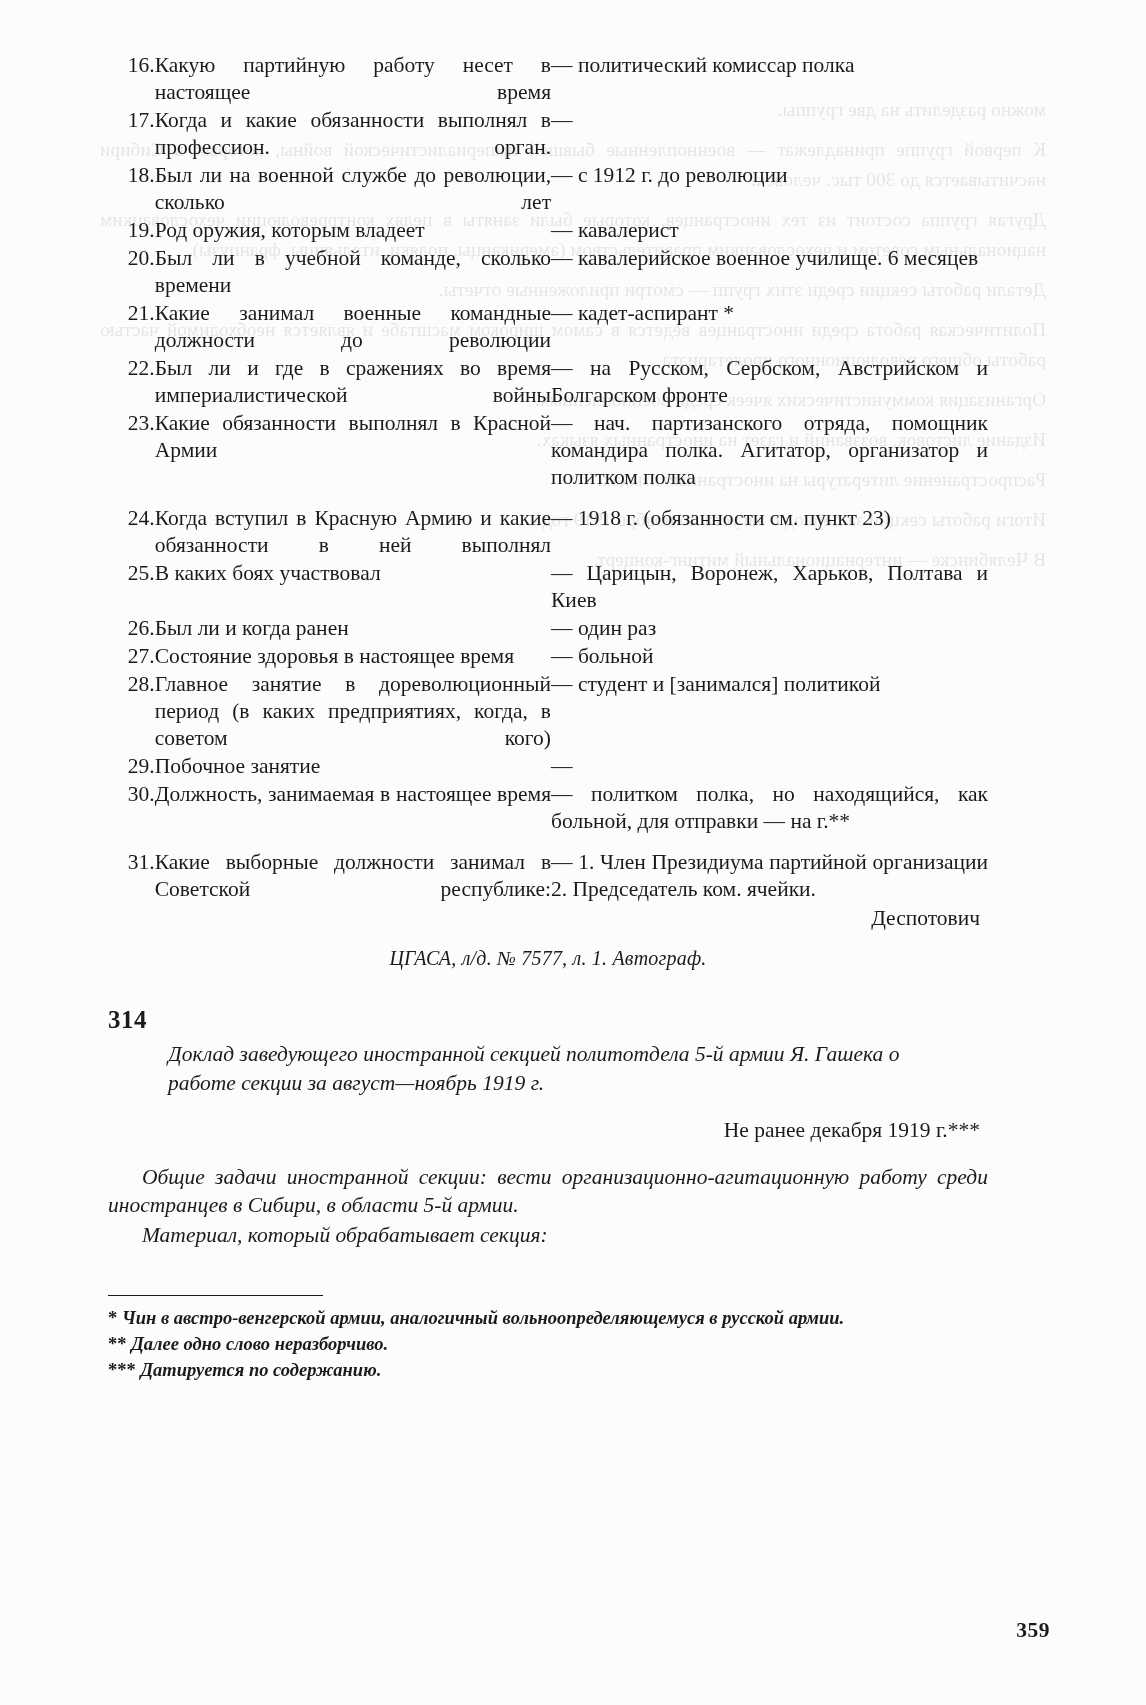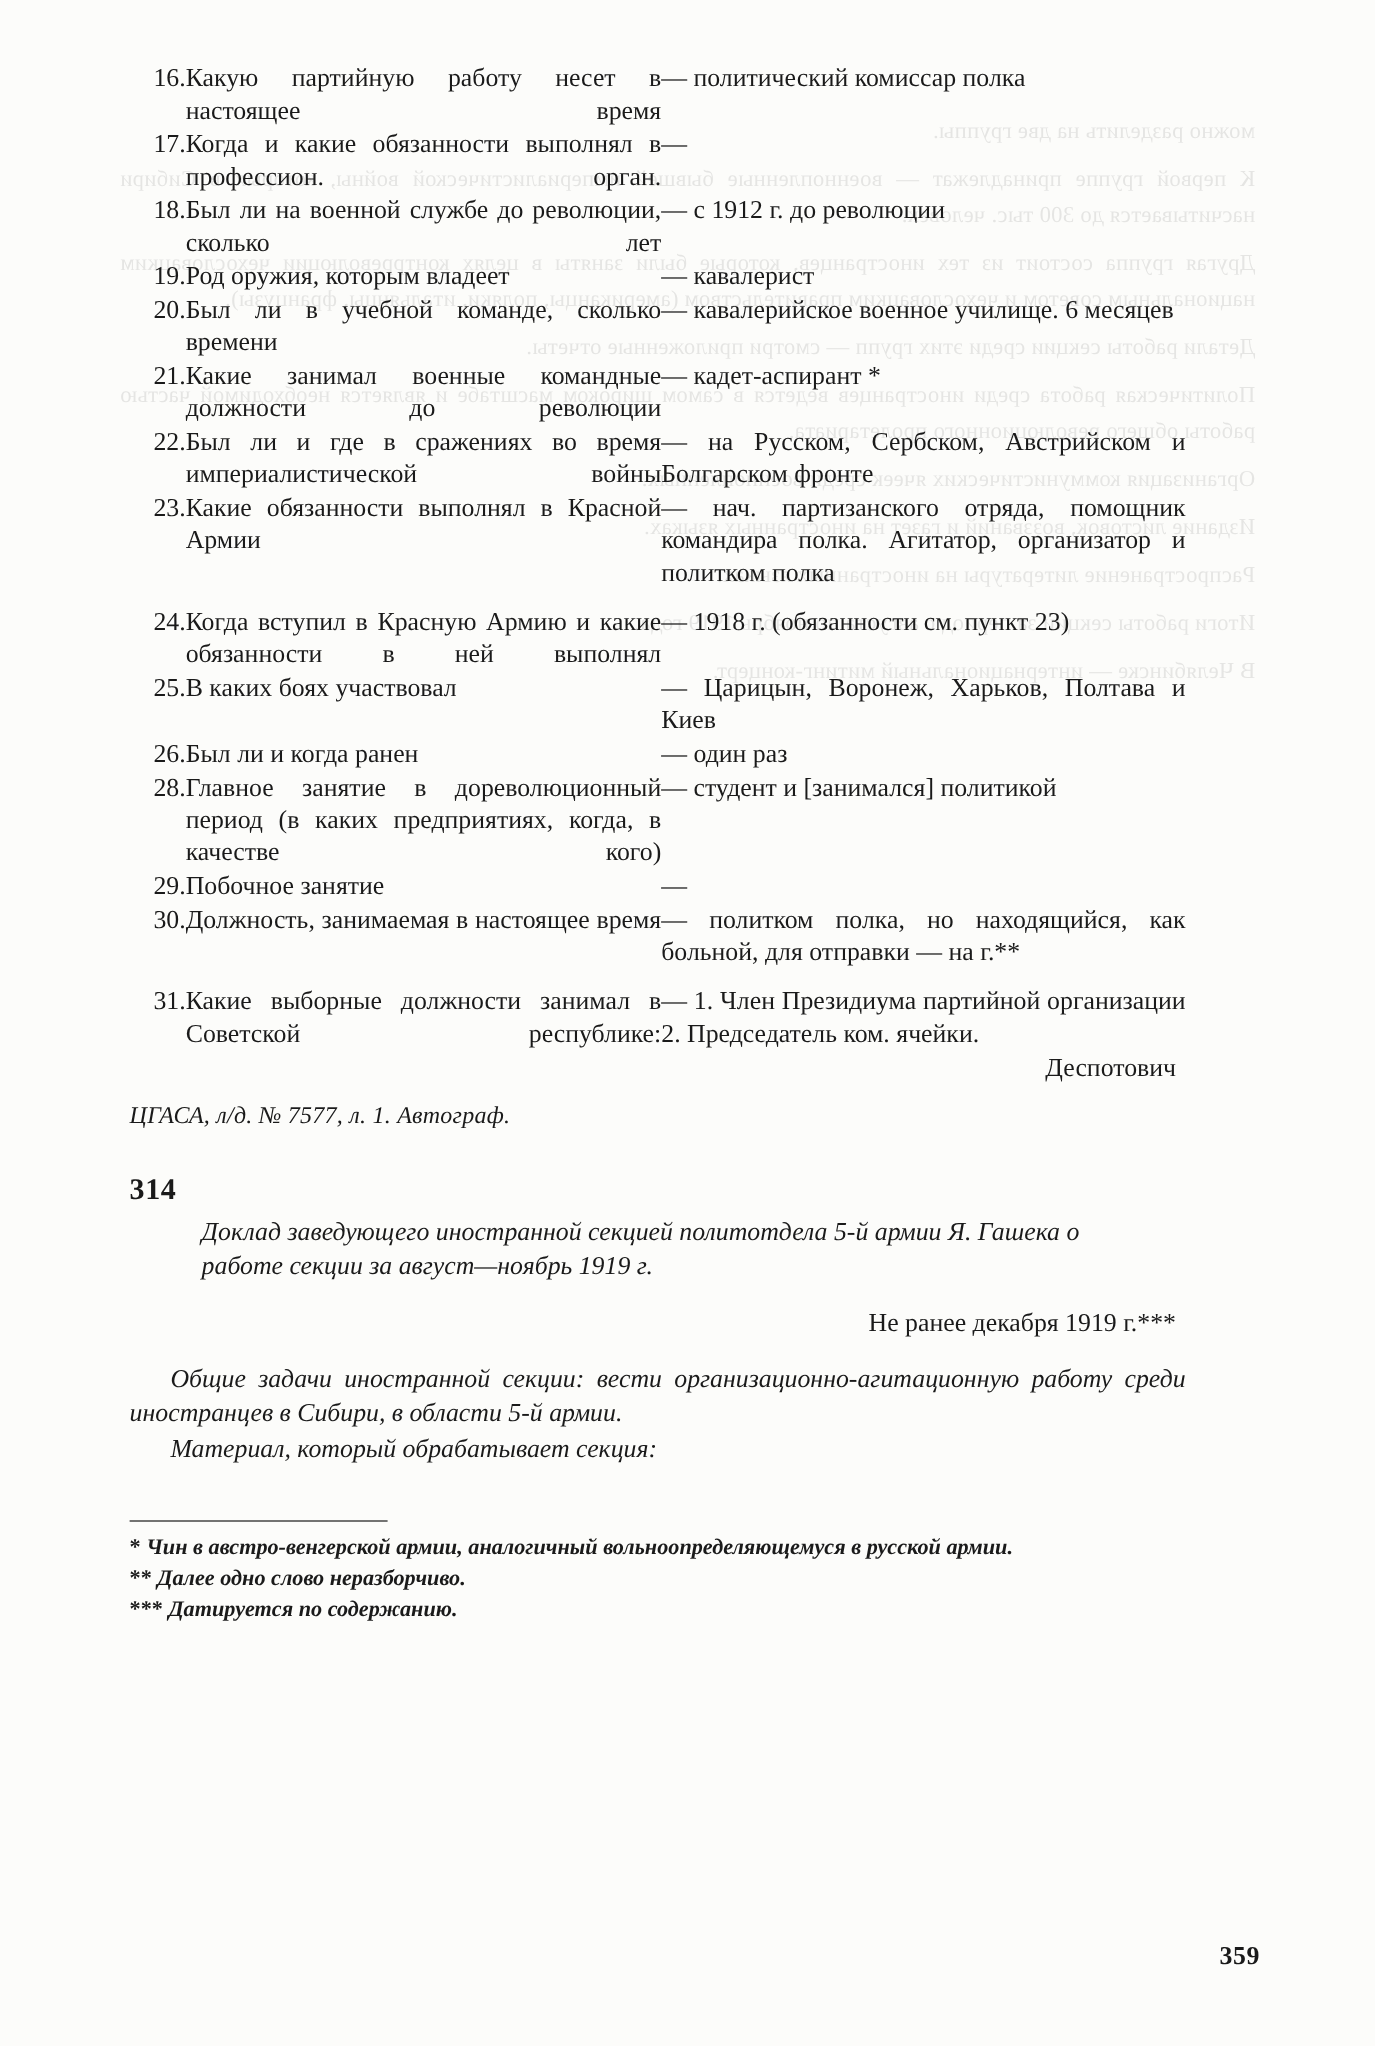--- a/index.html
+++ b/index.html
@@ -87,20 +87,21 @@
     font-size: 21.5px;
     margin-top: 2px;
     padding-right: 8px;
   }
 
   .archref {
     font-style: italic;
     font-size: 20px;
     margin-top: 16px;
     letter-spacing: 0.2px;
+    text-align: center;
   }
 
   .docnum {
     text-align: left;
     font-weight: bold;
     font-size: 25px;
     margin-top: 36px;
     letter-spacing: 0.5px;
   }
 
@@ -228,22 +229,27 @@
           <td class="num">25.</td>
           <td class="q nojust">В каких боях участвовал</td>
           <td class="a just">— Царицын, Воронеж, Харьков, Полтава и Киев</td>
         </tr>
         <tr>
           <td class="num">26.</td>
           <td class="q nojust">Был ли и когда ранен</td>
           <td class="a">— один раз</td>
         </tr>
         <tr>
+          <td class="num">27.</td>
+          <td class="q nojust">Состояние здоровья в настоящее время</td>
+          <td class="a">— больной</td>
+        </tr>
+        <tr>
           <td class="num">28.</td>
-          <td class="q">Главное занятие в дореволюционный период (в каких предприятиях, когда, в качестве кого)</td>
+          <td class="q">Главное занятие в дореволюционный период (в каких предприятиях, когда, в советом кого)</td>
           <td class="a">— студент и [занимался] политикой</td>
         </tr>
         <tr>
           <td class="num">29.</td>
           <td class="q nojust">Побочное занятие</td>
           <td class="a">—</td>
         </tr>
         <tr>
           <td class="num">30.</td>
           <td class="q">Должность, занимаемая в настоящее время</td>

